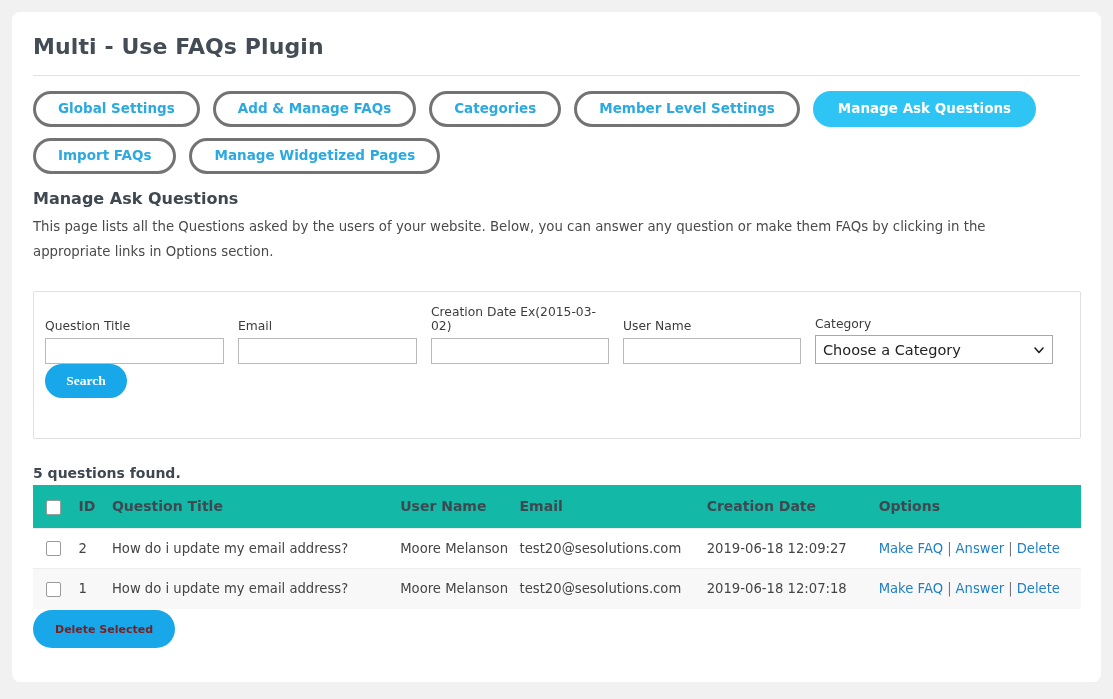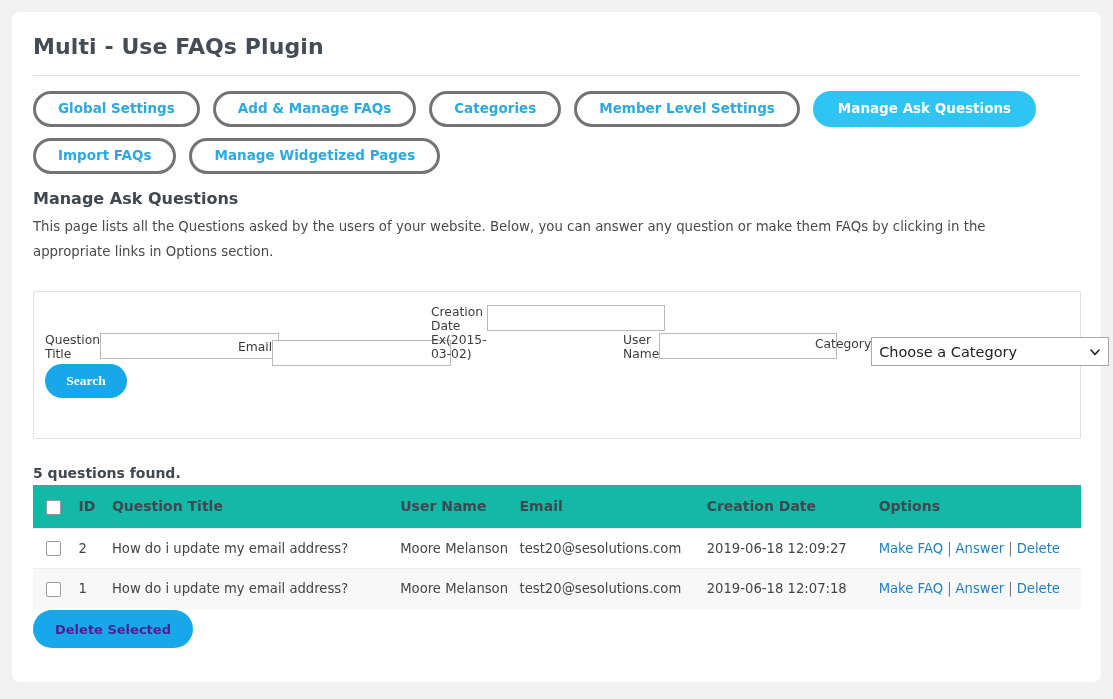--- a/index.html
+++ b/index.html
@@ -85,21 +85,21 @@
     border: 1px solid #e0e0e0;
     background: #ffffff;
     border-radius: 2px;
   }
   .fields-row {
     display: flex;
     align-items: flex-end;
     padding: 13px 0 0 11px;
     gap: 0;
   }
-  .field { display: flex; flex-direction: row; }
+  .field { display: flex; flex-direction: column; }
   .field-label {
     font-size: 12.3px;
     color: #3c3c3c;
     margin-bottom: 5px;
     line-height: 14px;
   }
   .field input[type="text"] {
     height: 26px;
     border: 1px solid #b9b9b9;
     background: #fff;
@@ -211,25 +211,25 @@
     text-decoration: none;
     cursor: pointer;
   }
   .opt-sep { color: #777; padding: 0 4px; }
   .delete-selected {
     position: absolute;
     left: 21px; top: 598px;
     height: 38px;
     padding: 0 22px;
     background: #18a7e8;
-    color: #4c1d95;
+    color: #7f1d1d;
     border: none;
     border-radius: 20px;
     font-family: inherit;
-    font-size: 13px;
+    font-size: 11px;
     font-weight: bold;
     cursor: pointer;
   }
 </style>
 </head>
 <body>
 
 <div id="page">
   <div class="card">
 

